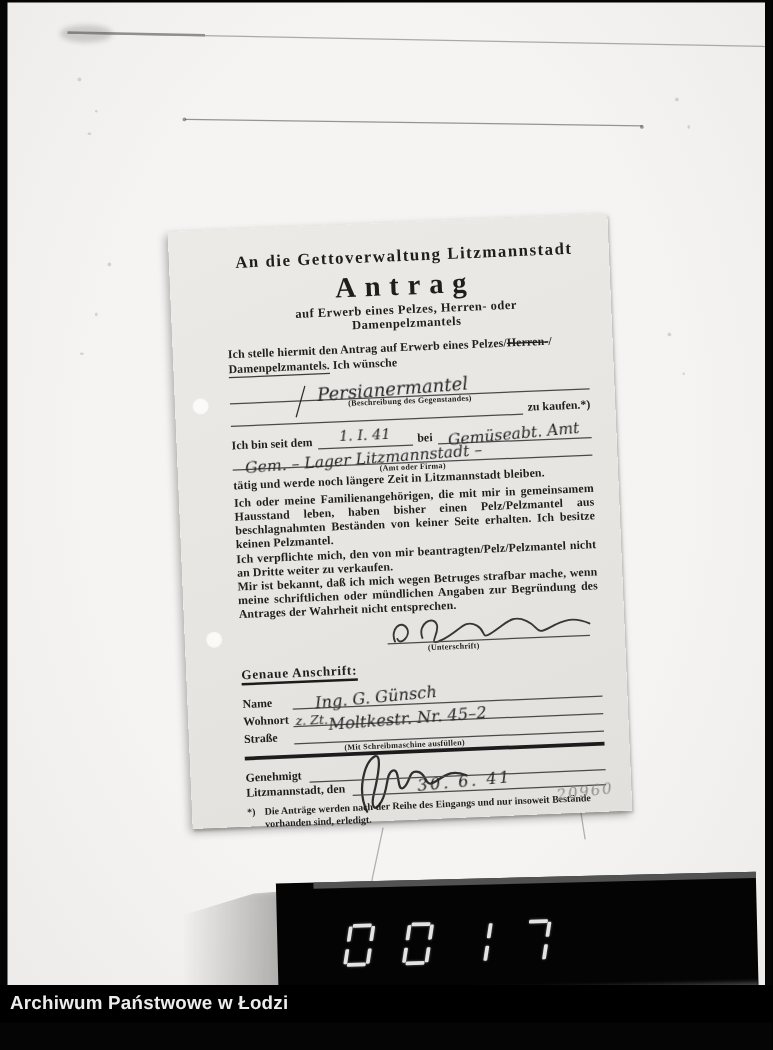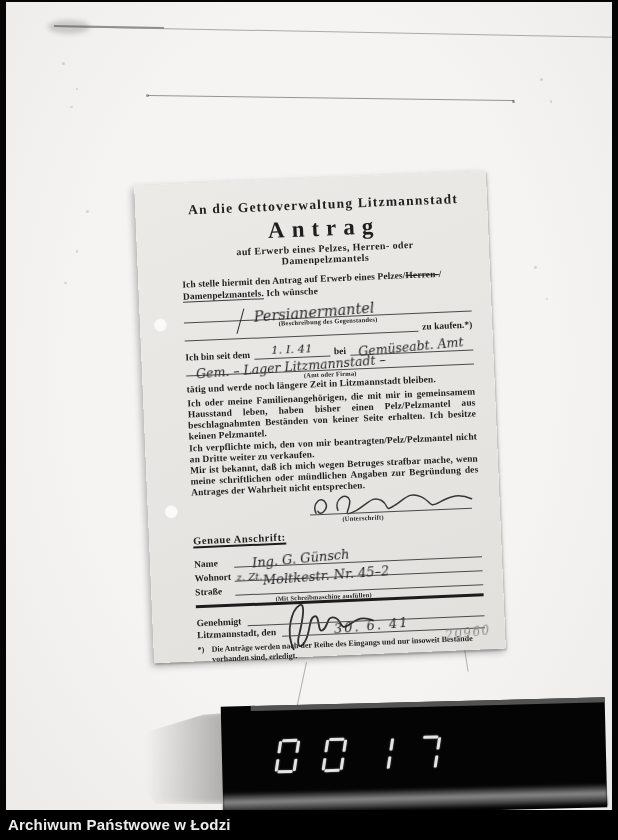--- a/index.html
+++ b/index.html
@@ -54,21 +54,21 @@
   .digits{position:absolute;left:55px;top:34px;display:flex;}
   .sdigit{position:relative;width:21px;height:34px;margin-right:26px;transform:skewX(-10deg);}
   .seg{position:absolute;background:#e4e4e4;border-radius:1px;box-shadow:0 0 2px rgba(255,255,255,.45);}
   .seg-a{left:3px;right:3px;top:0;height:3px;}
   .seg-d{left:3px;right:3px;bottom:0;height:3px;}
   .seg-f{left:0;top:2px;width:3px;height:12px;}
   .seg-b{right:0;top:2px;width:3px;height:12px;}
   .seg-e{left:0;bottom:2px;width:3px;height:12px;}
   .seg-c{right:0;bottom:2px;width:3px;height:12px;}
   
-  .bar{position:absolute;left:0;top:810px;width:618px;height:30px;background:#000;}
+  .bar{position:absolute;left:0;top:788px;width:618px;height:30px;background:#000;}
   .bar-label{position:absolute;left:8px;top:0;line-height:30px;color:#ededed;
              font-family:"Liberation Sans",sans-serif;font-weight:bold;font-size:15px;letter-spacing:.2px;}
   .corner-num{position:absolute;left:452px;top:170px;font-family:"DejaVu Serif",serif;
               font-style:italic;font-size:21px;color:#3a3a3a;transform:rotate(9deg);letter-spacing:1px;}
 </style>
 </head>
 <body>
 
 <div class="stage">
   <div class="photo">

